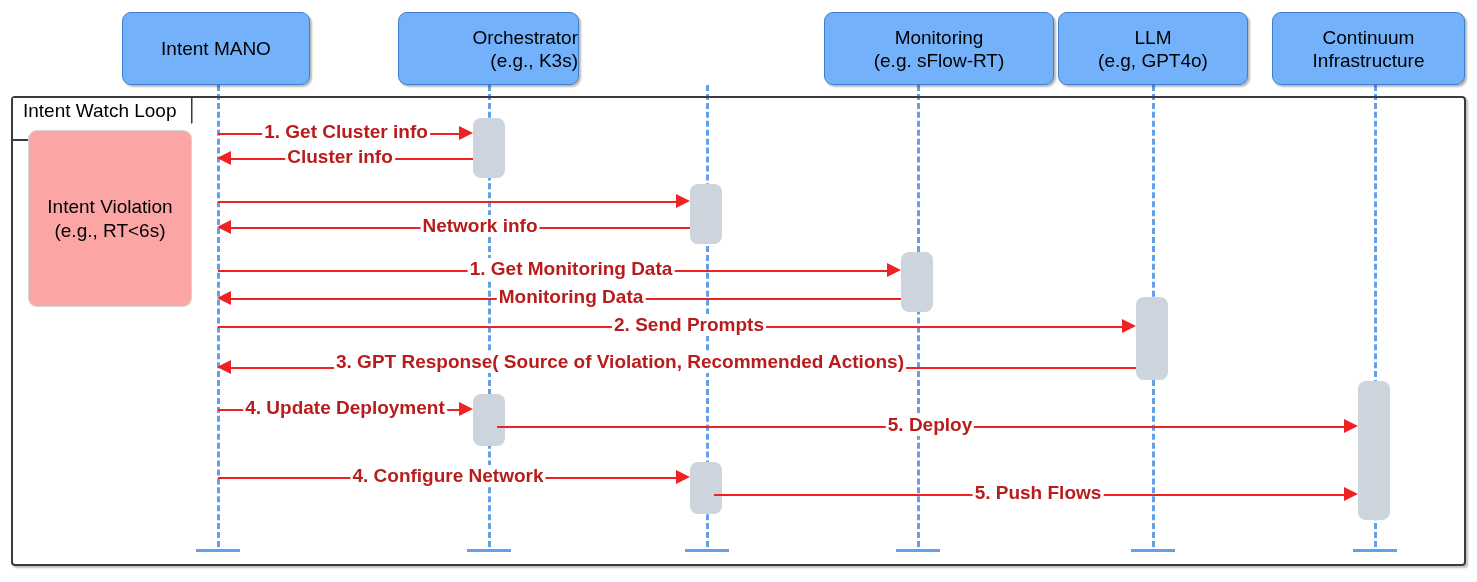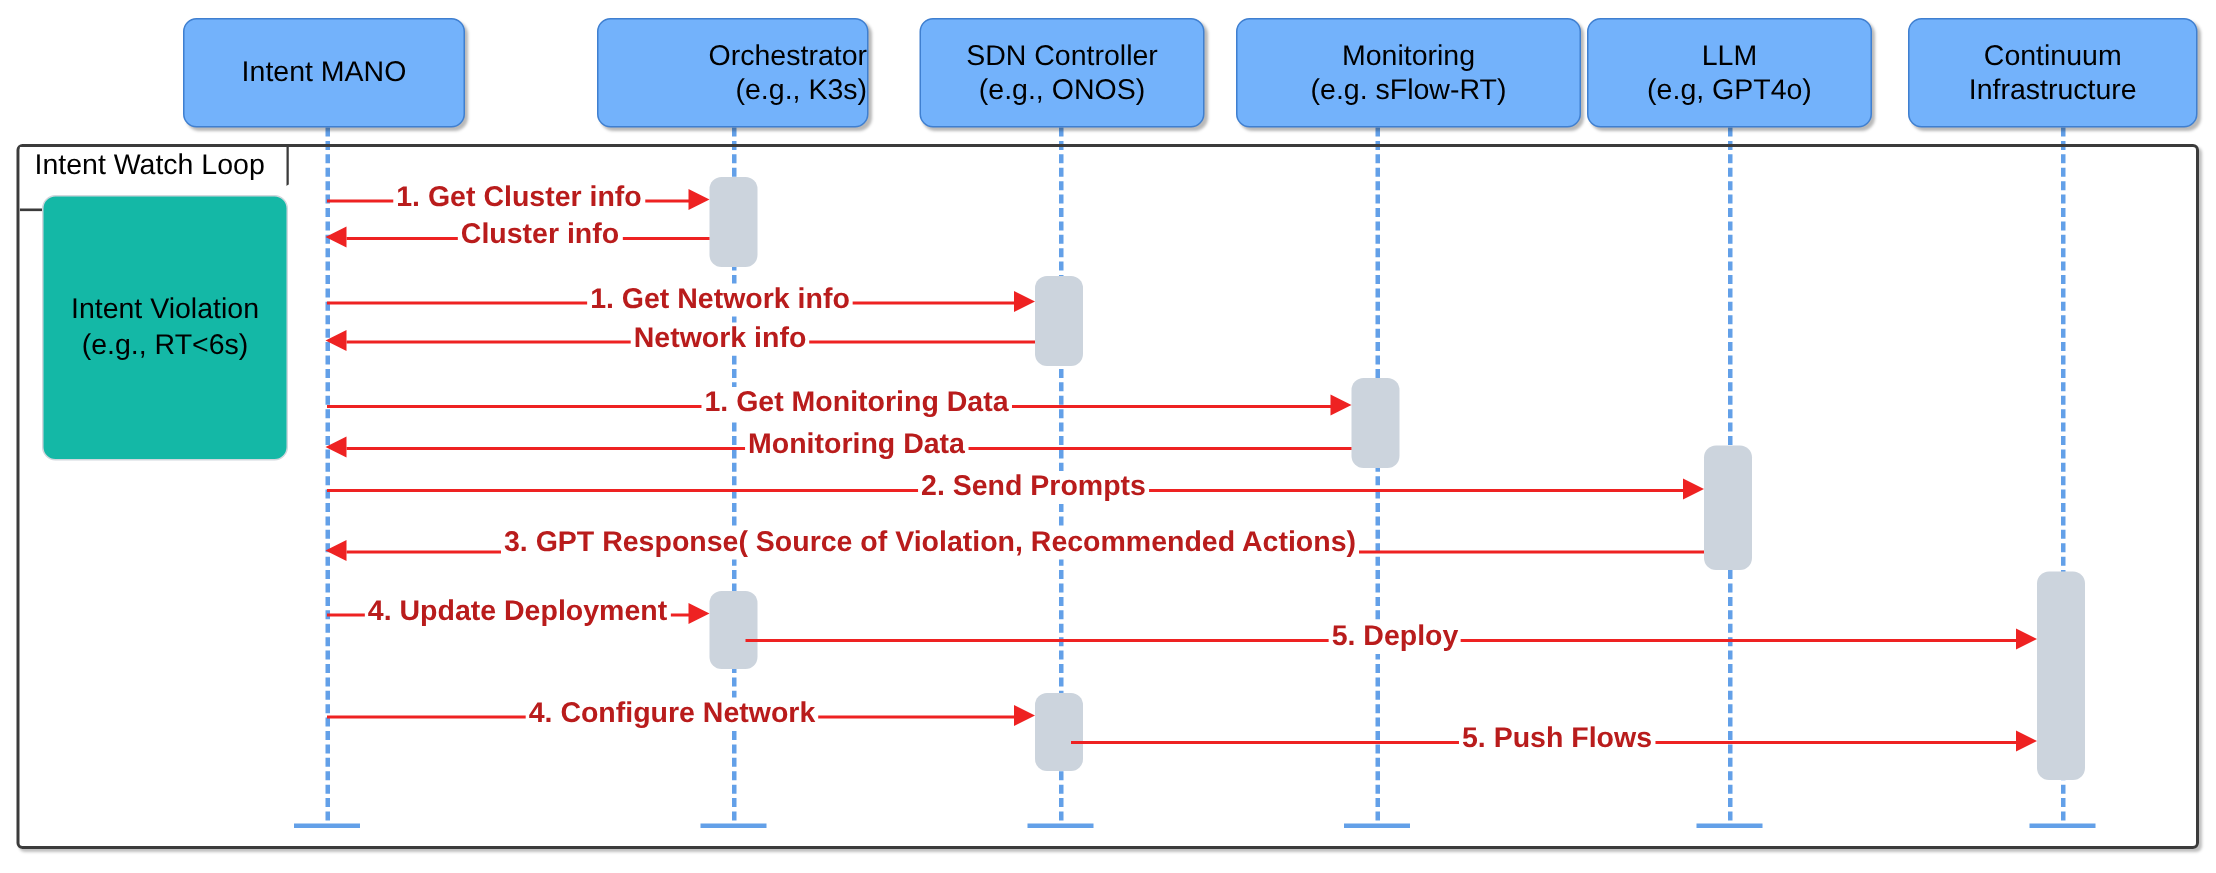--- a/index.html
+++ b/index.html
@@ -71,21 +71,21 @@
     padding: 0 14px 0 10px;
     white-space: nowrap;
     -webkit-clip-path: polygon(0 0, 100% 0, 100% 58%, 82% 100%, 0 100%);
     clip-path: polygon(0 0, 100% 0, 100% 58%, 82% 100%, 0 100%);
   }
 
   
   .note {
     position: absolute;
     box-sizing: border-box;
-    background: #14b8a6;
+    background: #fca5a5;
     border: 1px solid #d2d7dd;
     border-radius: 9px;
     display: flex;
     flex-direction: column;
     align-items: center;
     justify-content: center;
     color: #000000;
     font-size: 19px;
     line-height: 24px;
     text-align: center;
@@ -170,25 +170,24 @@
   <div class="activation" style="left:473px;  top:394px; width:32px; height:52px;"></div>
   <div class="activation" style="left:690px;  top:462px; width:32px; height:52px;"></div>
   <div class="activation" style="left:1358px; top:381px; width:32px; height:139px;"></div>
 
   <div class="msg" style="left:218px; top:133px; width:242px;"></div>
   <div class="arrowhead right" style="left:459px; top:126px;"></div>
   <div class="msg-label" style="left:346px; top:132px;">1. Get Cluster info</div>
 
   <div class="msg" style="left:231px; top:158px; width:242px;"></div>
   <div class="arrowhead left" style="left:217px; top:151px;"></div>
-  <div class="msg-label" style="left:360px; top:157px;">Cluster info</div>
+  <div class="msg-label" style="left:340px; top:157px;">Cluster info</div>
 
   <div class="msg" style="left:218px; top:201px; width:459px;"></div>
   <div class="arrowhead right" style="left:676px; top:194px;"></div>
-  <div class="msg-label" style="left:480px; top:200px;">1. Get Network info</div>
 
   <div class="msg" style="left:231px; top:227px; width:459px;"></div>
   <div class="arrowhead left" style="left:217px; top:220px;"></div>
   <div class="msg-label" style="left:480px; top:226px;">Network info</div>
 
   <div class="msg" style="left:218px; top:270px; width:670px;"></div>
   <div class="arrowhead right" style="left:887px; top:263px;"></div>
   <div class="msg-label" style="left:571px; top:269px;">1. Get Monitoring Data</div>
 
   <div class="msg" style="left:231px; top:298px; width:670px;"></div>
@@ -221,24 +220,20 @@
 
   <div class="participant" style="left:122px; top:12px; width:188px; height:73px;text-align:right;">
     <span class="pline">Intent MANO</span>
   </div>
 
   <div class="participant" style="left:398px; top:12px; width:181px; height:73px;align-items:flex-end;">
     <span class="pline">Orchestrator</span>
     <span class="pline">(e.g., K3s)</span>
   </div>
 
-  <div class="participant" style="left:613px; top:12px; width:190px; height:73px;">
-    <span class="pline">SDN Controller</span>
-    <span class="pline">(e.g., ONOS)</span>
-  </div>
 
   <div class="participant" style="left:824px; top:12px; width:230px; height:73px;">
     <span class="pline">Monitoring</span>
     <span class="pline">(e.g. sFlow-RT)</span>
   </div>
 
   <div class="participant" style="left:1058px; top:12px; width:190px; height:73px;">
     <span class="pline">LLM</span>
     <span class="pline">(e.g, GPT4o)</span>
   </div>

